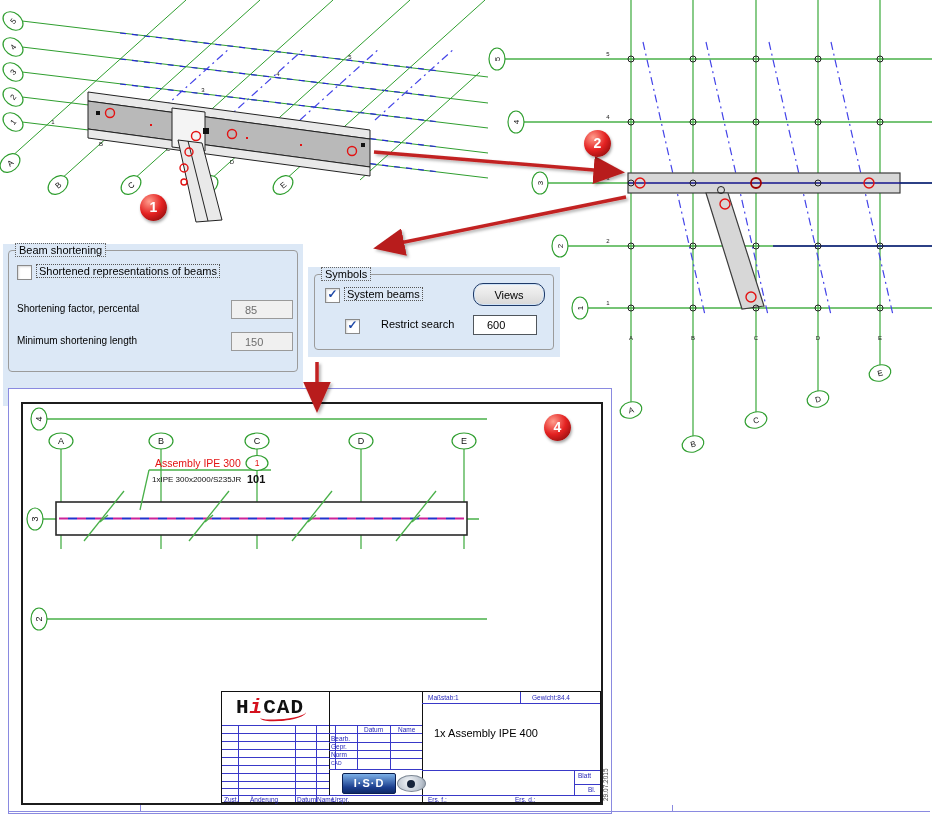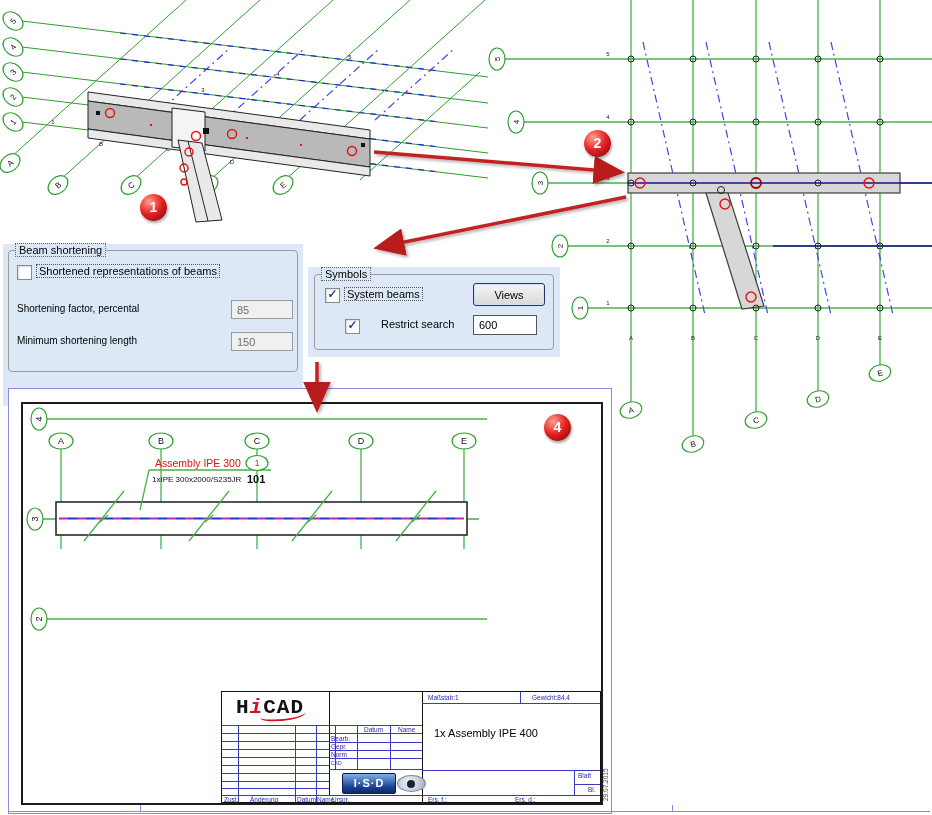--- a/index.html
+++ b/index.html
@@ -31,26 +31,26 @@
   .panel{position:absolute;background:#dce8f6;font-size:11px;color:#000;}
   .groupbox{position:absolute;border:1px solid #9b9b9b;border-radius:4px;}
   .gbtitle{position:absolute;top:-8px;left:6px;background:#dce8f6;padding:0 3px;
            border:1px dotted #666;font-size:11px;}
   .cb{position:absolute;width:13px;height:13px;border:1px solid #8a8a8a;background:#fff;
       font-size:12px;line-height:11px;text-align:center;color:#1d47a6;font-weight:bold;
       box-shadow:inset 1px 1px 2px #d8d8d8;}
   .cblabel{position:absolute;font-size:11px;white-space:nowrap;text-align:right;}
   .focusdot{border:1px dotted #555;padding:0 2px;}
   .fieldlabel{position:absolute;font-size:10px;white-space:nowrap;}
-  .inp{position:absolute;font:11px "Liberation Sans",sans-serif;padding:1px 5px;box-sizing:border-box;}
+  .inp{position:absolute;font:11px "Liberation Sans",sans-serif;padding:1px 13px;box-sizing:border-box;}
   .inp.disabled{background:#f0f0f0;color:#6e6e6e;border:1px solid #9a9a9a;}
   .inp.white{background:#fff;color:#000;border:1px solid #50565c;}
   .win7btn{position:absolute;font:11px "Liberation Sans",sans-serif;text-align:center;
            background:linear-gradient(#f4f4f4,#e9e9e9 45%,#d8d8d8);
-           border:1px solid #1f3a68;border-radius:3px;
+           border:1px solid #1f3a68;border-radius:10px;
            box-shadow:inset 0 0 0 1px #cfe3f8;cursor:default;}
   
   #sheet{position:absolute;left:8px;top:388px;width:602px;height:424px;
          border:1px solid #8a8ae0;background:#fff;}
   #sheetframe{position:absolute;left:12px;top:13px;width:578px;height:399px;
               border:2px solid #1c1c1c;}
   .tbline{position:absolute;background:#3939c8;}
   .tbtext{position:absolute;font-size:6.5px;color:#2626b8;white-space:nowrap;}
   .tbblack{position:absolute;color:#000;white-space:nowrap;}
   #hicadlogo{position:absolute;font-weight:bold;font-size:21px;color:#111;

